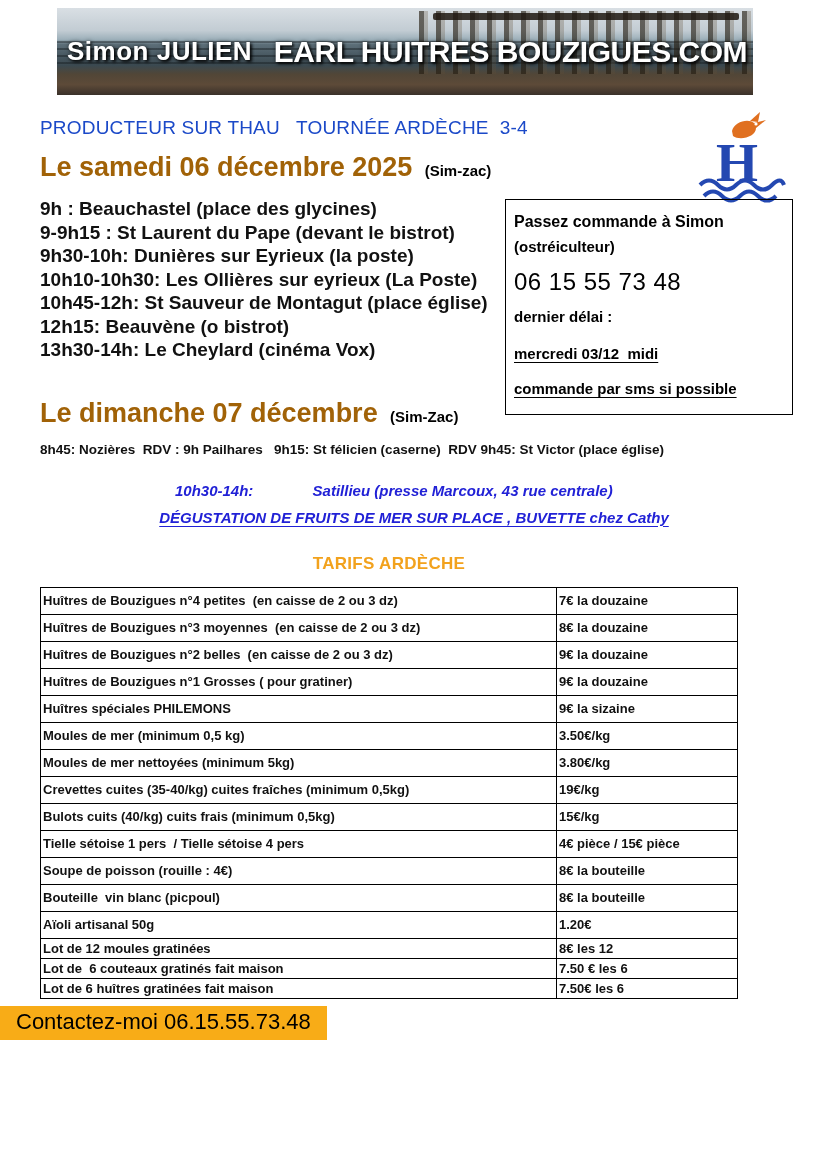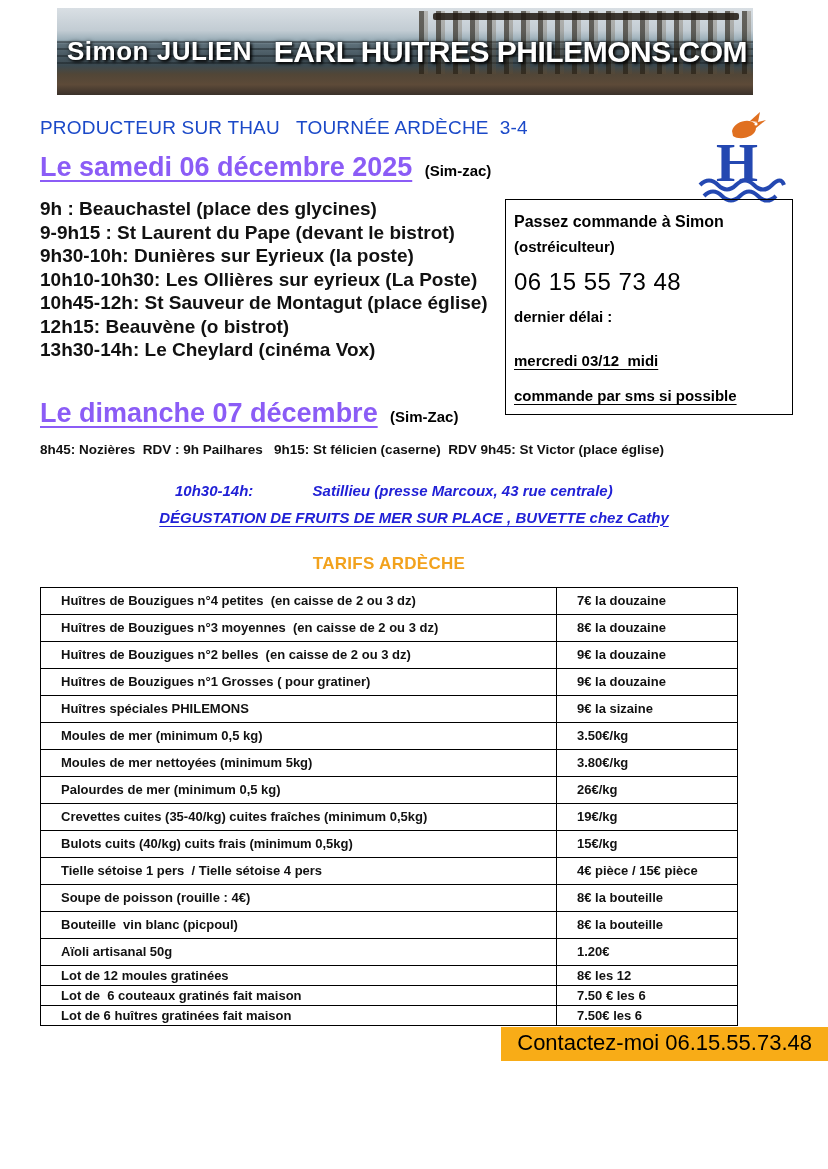--- a/index.html
+++ b/index.html
@@ -17,71 +17,71 @@
     background:repeating-linear-gradient(90deg, rgba(38,30,18,.8) 0 5px, rgba(96,78,54,.35) 5px 9px, transparent 9px 17px); opacity:.8; }
   .banner-beam { position:absolute; right:2%; top:6%; width:44%; height:7px; background:rgba(30,24,16,.85); border-radius:2px; }
   .banner-text { position:absolute; inset:0; display:flex; align-items:center; justify-content:space-between; padding:0 6px 0 10px; white-space:nowrap; }
   .banner-name { color:#fff; font-weight:bold; font-size:26px; letter-spacing:.5px; text-shadow:2px 2px 3px rgba(0,0,0,.9), 0 0 4px rgba(0,0,0,.6); }
   .banner-brand { color:#fff; font-weight:bold; font-size:30px; letter-spacing:-.5px; text-shadow:2px 2px 3px rgba(0,0,0,.9), 0 0 4px rgba(0,0,0,.6); }
 
   
   .blue-title { margin:22px 0 0 40px; font-size:19px; font-weight:normal; color:var(--accent_blue,#1b49c8); letter-spacing:.2px; }
   .day-row { margin:13px 0 0 40px; }
   .day-row.sunday { margin-top:36px; }
-  .day-title { font-size:27px; font-weight:bold; color:#8b5cf6; text-decoration:underline; text-decoration-thickness:2px; text-underline-offset:4px; }
+  .day-title { font-size:27px; font-weight:bold; color:#a16207; text-decoration-thickness:2px; text-underline-offset:4px; }
   .day-suffix { font-size:15px; font-weight:bold; color:#000; margin-left:8px; }
 
   
   .stops { margin:14px 0 0 40px; }
   .stop { font-size:19px; font-weight:bold; color:#111; line-height:23.5px; }
 
   
   .order-box { position:absolute; left:505px; top:199px; width:288px; height:216px; border:1px solid #000; padding:13px 8px 8px 8px; }
   .ob-1 { font-size:16px; font-weight:bold; }
   .ob-2 { font-size:15px; font-weight:bold; margin-top:7px; }
   .ob-phone { font-size:24px; font-weight:normal; margin-top:13px; letter-spacing:.5px; }
   .ob-3 { font-size:15px; font-weight:bold; margin-top:12px; }
-  .ob-4 { font-size:15px; font-weight:bold; margin-top:27px; text-decoration:underline; text-underline-offset:3px; }
+  .ob-4 { font-size:15px; font-weight:bold; margin-top:20px; text-decoration:underline; text-underline-offset:3px; }
   .ob-5 { font-size:15px; font-weight:bold; margin-top:18px; text-decoration:underline; text-underline-offset:3px; }
 
   
   .route { margin:13px 0 0 40px; font-size:13.5px; font-weight:bold; color:#111; }
   .blue-line { margin:25px 0 0 0; padding-left:175px; font-size:15px; font-weight:bold; font-style:italic; color:var(--bright_blue,#2121d6); }
   .blue-line .place { margin-left:55px; }
   .tasting { margin:10px 0 0 0; text-align:center; font-size:15px; font-weight:bold; font-style:italic; color:var(--bright_blue,#2121d6); text-decoration:underline; text-underline-offset:3px; }
 
   
   .tarifs-title { margin:28px 0 0 40px; width:698px; text-align:center; font-size:17px; font-weight:bold; color:var(--orange_title,#f2a21d); letter-spacing:.3px; }
   table.prices { margin:13px 0 0 40px; width:698px; border-collapse:collapse; table-layout:fixed; }
-  table.prices td { border:1px solid #000; font-size:13px; font-weight:bold; color:#111; padding:5px 8px 6px 20px; white-space:pre-wrap; vertical-align:middle; }
+  table.prices td { border:1px solid #000; font-size:13px; font-weight:bold; color:#111; padding:5px 8px 6px 2px; white-space:pre-wrap; vertical-align:middle; }
   table.prices td.item { width:516px; }
   table.prices tr:nth-last-child(-n+3) td { padding-top:2px; padding-bottom:2px; }
 
   
-  .footer { margin-top:1px; text-align:right; }
+  .footer { margin-top:7px; text-align:left; }
   .footer .highlight { display:inline-block; background:var(--highlight_bg,#f8ac17); color:#000; font-size:22px; padding:3px 16px 5px 16px; }
 
   
   .logo { position:absolute; left:694px; top:109px; width:96px; height:98px; }
   .logo .lblue { stroke:var(--logo_blue,#2448b1); }
   .logo .lbluefill { fill:var(--logo_blue,#2448b1); }
   .logo .lorange { fill:var(--logo_orange,#e07020); }
 </style>
 </head>
 <body>
 
 <div class="page">
 
   <div class="banner">
     <div class="banner-rows"></div>
     <div class="banner-ropes"></div>
     <div class="banner-beam"></div>
     <div class="banner-text">
       <span class="banner-name">Simon JULIEN</span>
-      <span class="banner-brand">EARL HUITRES PHILEMONS.COM</span>
+      <span class="banner-brand">EARL HUITRES BOUZIGUES.COM</span>
     </div>
   </div>
 
   <div class="blue-title pre">PRODUCTEUR SUR THAU   TOURNÉE ARDÈCHE  3-4</div>
 
   <div class="logo">
     <svg width="96" height="98" viewBox="0 0 96 98">
       <g>
         <path class="lorange" d="M38,22 C40,13 54,9 60,14 L72,11 L62,19 C62,28 46,32 39,27 Z"></path>
         <path class="lorange" d="M56,12 L66,3 L64,13 Z"></path>
@@ -176,24 +176,20 @@
         <tr>
           <td class="item">Moules de mer (minimum 0,5 kg)</td>
           <td class="price">3.50€/kg</td>
         </tr>
 
         <tr>
           <td class="item">Moules de mer nettoyées (minimum 5kg)</td>
           <td class="price">3.80€/kg</td>
         </tr>
 
-        <tr>
-          <td class="item">Palourdes de mer (minimum 0,5 kg)</td>
-          <td class="price">26€/kg</td>
-        </tr>
 
         <tr>
           <td class="item">Crevettes cuites (35-40/kg) cuites fraîches (minimum 0,5kg)</td>
           <td class="price">19€/kg</td>
         </tr>
 
         <tr>
           <td class="item">Bulots cuits (40/kg) cuits frais (minimum 0,5kg)</td>
           <td class="price">15€/kg</td>
         </tr>

